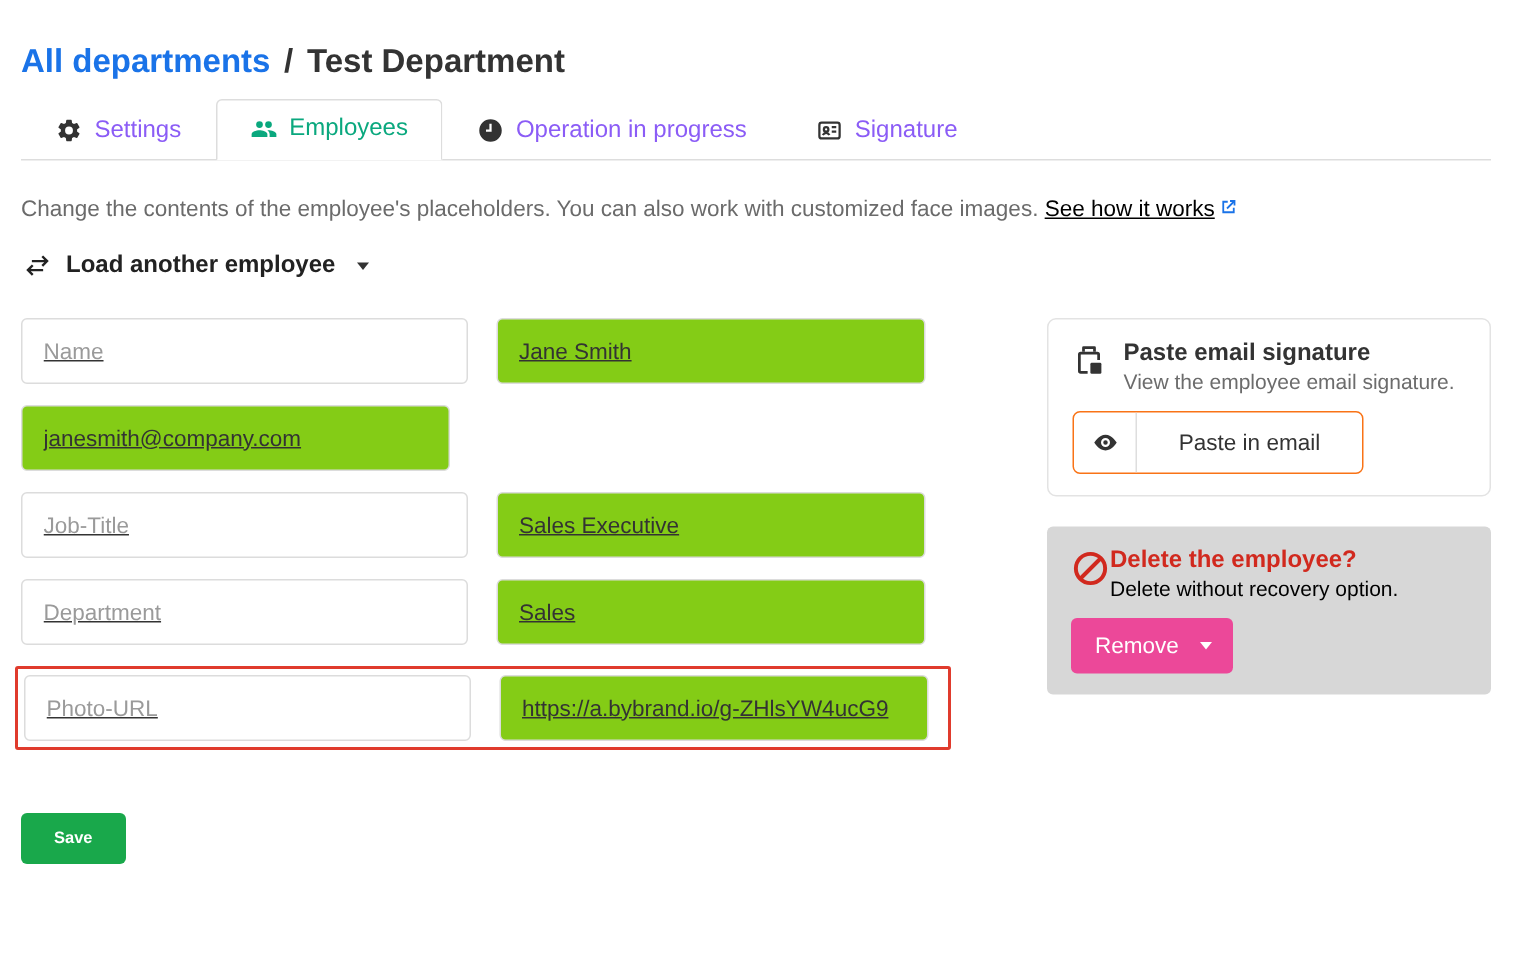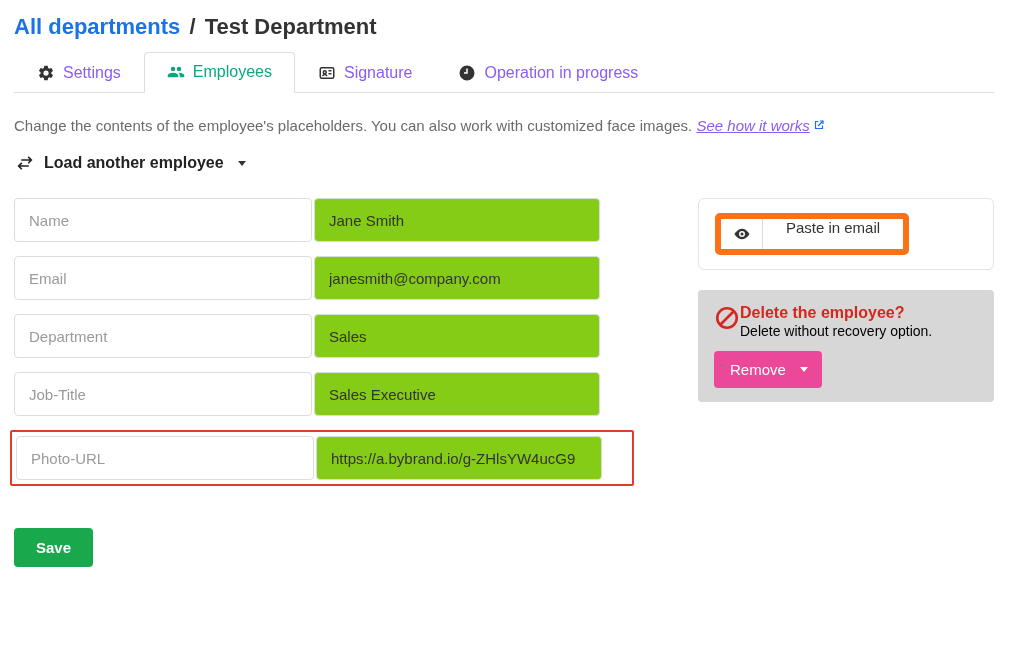--- a/index.html
+++ b/index.html
@@ -5,21 +5,21 @@
   * { box-sizing: border-box; }
   html, body {
     margin: 0;
     padding: 0;
     font-family: "Segoe UI", "Helvetica Neue", Arial, sans-serif;
     color: #333;
     background: #fff;
   }
   .page {
     width: 1008px;
-    padding: 14px 14px 40px 14px;
+    padding: 28px 14px 40px 14px;
   }
   
   .top-breadcrumb {
     font-size: 22px;
     font-weight: 600;
     margin: 0 0 12px 0;
   }
   .top-breadcrumb .link { color: #1a73e8; cursor: pointer; }
   .top-breadcrumb .sep { color: #333; margin: 0 3px; }
   .top-breadcrumb .current { color: #333; }
@@ -69,21 +69,21 @@
     margin: 0 0 2px 0;
   }
   .section-breadcrumb .link { color: #1a73e8; cursor: pointer; }
   .section-breadcrumb .sep { color: #333; margin: 0 3px; }
   .section-breadcrumb .current { color: #333; }
   .helper {
     font-size: 15px;
     color: #6b6b6b;
     margin: 0 0 20px 0;
   }
-  .helper a { color: #8b5cf6; text-decoration: underline; font-style: italic; }
+  .helper a { color: #000000; text-decoration: underline; }
   .helper .ext-icon { display:inline-block; margin-left:3px; }
 
   .load-another {
     display: inline-flex;
     align-items: center;
     gap: 10px;
     font-size: 16px;
     font-weight: 700;
     color: #222;
     cursor: pointer;
@@ -108,22 +108,23 @@
   .left {
     flex: 0 0 616px;
   }
   .right {
     flex: 1;
     min-width: 280px;
   }
 
   .form-row {
     display: flex;
-    gap: 2px;
+    gap: 19px;
     margin-bottom: 14px;
+    text-decoration: underline;
   }
   .form-row input {
     height: 44px;
     border: 1px solid #dcdcdc;
     border-radius: 4px;
     padding: 0 14px;
     font-size: 15px;
     color: #333;
     background: #84cc16;
     outline: none;
@@ -143,21 +144,21 @@
     margin-left: -4px;
     margin-right: -4px;
     border: 2px solid #e03b2d;
     border-radius: 2px;
   }
 
   .save-btn {
     margin-top: 28px;
     background: #19a84b;
     color: #fff;
-    font-size: 15px;
+    font-size: 11px;
     font-weight: 600;
     border: none;
     border-radius: 4px;
     padding: 11px 22px;
     cursor: pointer;
   }
 
   
   .card {
     border: 1px solid #e3e3e3;
@@ -170,22 +171,22 @@
     gap: 12px;
     align-items: flex-start;
     margin-bottom: 12px;
   }
   .card-header .ic { width: 22px; height: 22px; flex: 0 0 22px; margin-top: 2px; }
   .card-header .title { font-size: 16px; font-weight: 700; }
   .card-header .subtitle { font-size: 14px; color: #6c6c6c; margin-top:1px; }
 
   .paste-btn {
     display: flex;
-    align-items: flex-start;
-    border: 6px solid #f97316;
+    align-items: center;
+    border: 1px solid #f97316;
     border-radius: 5px;
     overflow: hidden;
     width: 194px;
     height: 42px;
     cursor: pointer;
   }
   .paste-btn .eye {
     width: 42px; height: 100%;
     display:flex; align-items:center; justify-content:center;
     border-right: 1px solid #dedede;
@@ -249,37 +250,37 @@
     <div class="tab active">
       <span class="tab-icon">
         <svg viewBox="0 0 24 24" width="18" height="18" fill="currentColor">
             <path d="M16 11a3 3 0 1 0-3-3 3 3 0 0 0 3 3Zm-8 0a3 3 0 1 0-3-3 3 3 0 0 0 3 3Zm0 2c-2.33 0-7 1.17-7 3.5V19h14v-2.5C15 14.17 10.33 13 8 13Zm8 0c-.29 0-.62.02-.97.05A4.22 4.22 0 0 1 17 16.5V19h6v-2.5c0-2.33-4.67-3.5-7-3.5Z"></path>
           </svg>
       </span>
       <span>Employees</span>
     </div>
     <div class="tab">
       <span class="tab-icon">
+        <svg viewBox="0 0 24 24" width="18" height="18" fill="currentColor">
+            <path d="M12 2a10 10 0 1 0 10 10A10 10 0 0 0 12 2Zm1 11h-5v-2h3V6h2Z"></path>
+          </svg>
+      </span>
+      <span>Operation in progress</span>
+    </div>
+    <div class="tab">
+      <span class="tab-icon">
         <svg viewBox="0 0 24 24" width="18" height="18" fill="none" stroke="currentColor" stroke-width="2">
             <rect x="3" y="5" width="18" height="14" rx="2"></rect>
             <circle cx="9" cy="11" r="2"></circle>
             <path d="M6 16c.8-1.2 2-2 3-2s2.2.8 3 2"></path>
             <line x1="14" y1="9" x2="18" y2="9"></line>
             <line x1="14" y1="13" x2="18" y2="13"></line>
           </svg>
       </span>
       <span>Signature</span>
-    </div>
-    <div class="tab">
-      <span class="tab-icon">
-        <svg viewBox="0 0 24 24" width="18" height="18" fill="currentColor">
-            <path d="M12 2a10 10 0 1 0 10 10A10 10 0 0 0 12 2Zm1 11h-5v-2h3V6h2Z"></path>
-          </svg>
-      </span>
-      <span>Operation in progress</span>
     </div>
     <div class="tab-spacer"></div>
   </div>
 
   
   <p class="helper">
     <span>Change the contents of the employee's placeholders. You can also work with customized face images. </span>
     <a href="#"><span>See how it works</span><span class="ext-icon">
       <svg viewBox="0 0 24 24" width="12" height="12" fill="none" stroke="#1a73e8" stroke-width="2.4">
             <path d="M14 4h6v6"></path>
@@ -303,44 +304,56 @@
   
   <div class="cols">
     <div class="left">
 
       <div class="form-row">
         <input class="label-input" readonly="" placeholder="Name" style="">
         <input class="value-input" value="Jane Smith" style="">
       </div>
 
       <div class="form-row">
-        <input class="label-input" readonly="" placeholder="Email" style="">
         <input class="value-input" value="janesmith@company.com" style="">
+      </div>
+
+      <div class="form-row">
+        <input class="label-input" readonly="" placeholder="Job-Title" style="">
+        <input class="value-input" value="Sales Executive" style="">
       </div>
 
       <div class="form-row">
         <input class="label-input" readonly="" placeholder="Department" style="">
         <input class="value-input" value="Sales" style="">
       </div>
 
-      <div class="form-row">
-        <input class="label-input" readonly="" placeholder="Job-Title" style="">
-        <input class="value-input" value="Sales Executive" style="">
-      </div>
-
       <div class="form-row highlighted">
         <input class="label-input" readonly="" placeholder="Photo-URL" style="">
         <input class="value-input" value="https://a.bybrand.io/g-ZHlsYW4ucG9" style="">
       </div>
 
       <button class="save-btn">Save</button>
     </div>
 
     <div class="right">
       <div class="card">
+        <div class="card-header">
+          <span class="ic">
+            <svg viewBox="0 0 24 24" width="22" height="22" fill="currentColor">
+                <path d="M16 2H8a1 1 0 0 0-1 1v3h2V4h6v2h2V3a1 1 0 0 0-1-1Z"></path>
+                <path d="M18 6H6a2 2 0 0 0-2 2v12a2 2 0 0 0 2 2h5v-2H6V8h12v4h2V8a2 2 0 0 0-2-2Z"></path>
+                <path d="M20 14h-6a1 1 0 0 0-1 1v6a1 1 0 0 0 1 1h6a1 1 0 0 0 1-1v-6a1 1 0 0 0-1-1Z"></path>
+              </svg>
+          </span>
+          <div>
+            <div class="title">Paste email signature</div>
+            <div class="subtitle">View the employee email signature.</div>
+          </div>
+        </div>
         <div class="paste-btn">
           <span class="eye">
             <svg viewBox="0 0 24 24" width="18" height="18" fill="currentColor">
                 <path d="M12 5C6 5 2 12 2 12s4 7 10 7 10-7 10-7-4-7-10-7Zm0 11a4 4 0 1 1 4-4 4 4 0 0 1-4 4Zm0-6a2 2 0 1 0 2 2 2 2 0 0 0-2-2Z"></path>
               </svg>
           </span>
           <span class="lbl">Paste in email</span>
         </div>
       </div>
 

